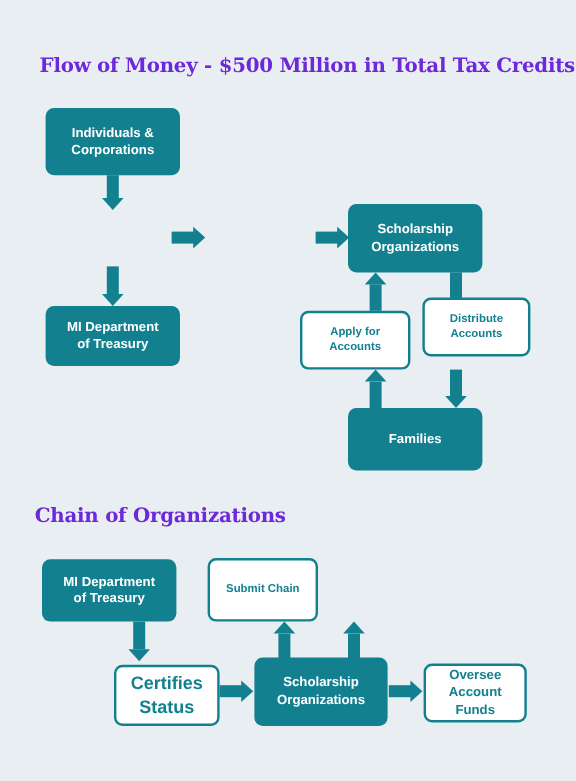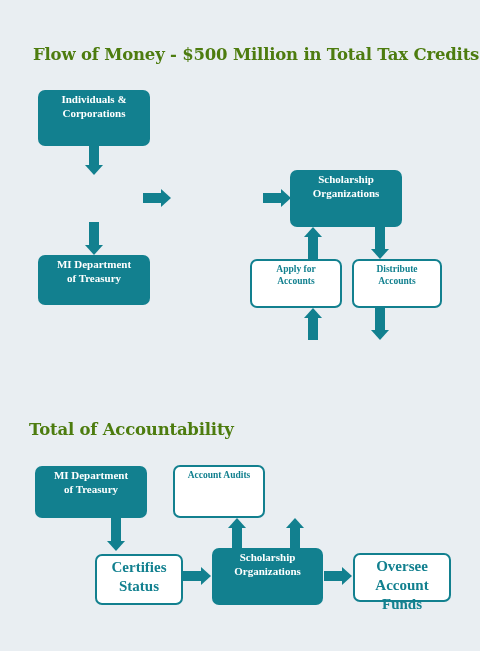--- a/index.html
+++ b/index.html
@@ -14,45 +14,45 @@
     overflow: hidden;
     position: relative;
   }
   #canvas {
     position: relative;
     width: 480px;
     height: 651px;
   }
   .heading {
     position: absolute;
-    color: #4d7c0f;
+    color: #6d28d9;
     font-family: "DejaVu Serif", serif;
     font-weight: bold;
     letter-spacing: -0.2px;
     white-space: nowrap;
   }
   #heading-flow {
     left: 33px;
     top: 45px;
     font-size: 16.5px;
   }
   #heading-chain {
     left: 29px;
     top: 420px;
     font-size: 16.5px;
   }
   .node {
     position: absolute;
     box-sizing: border-box;
     display: flex;
-    align-items: flex-start;
+    align-items: center;
     justify-content: center;
     text-align: center;
     border-radius: 7px;
-    font-family: Liberation Serif, serif;
+    font-family: Liberation Sans, sans-serif;
     font-weight: bold;
     line-height: 1.28;
     padding: 2px 4px;
   }
   .node.filled {
     background: #12808f;
     color: #ffffff;
     border: none;
   }
   .node.outline {
@@ -141,43 +141,46 @@
 
   <div class="arrow up" style="left:304px; top:227px; width:18px; height:32px;">
     <div class="stem" style="left:4px; top:10px; width:10px; height:22px;"></div>
     <div class="head" style="left:0; top:0;"></div>
   </div>
 
   <div class="node outline" style="left:250px; top:259px; width:92px; height:49px; font-size:9.5px;">
     <span class="label">Apply for<br>Accounts</span>
   </div>
 
-  <div class="node outline" style="left:352px; top:259px; width:90px; height:49px; font-size:9.5px;">
+  <div class="node outline" style="left:352px; top:248px; width:90px; height:49px; font-size:9.5px;">
     <span class="label">Distribute<br>Accounts</span>
   </div>
 
   <div class="arrow down" style="left:371px; top:308px; width:18px; height:32px;">
     <div class="stem" style="left:4px; top:0; width:10px; height:22px;"></div>
     <div class="head" style="left:0; top:22px;"></div>
   </div>
 
   <div class="arrow up" style="left:304px; top:308px; width:18px; height:32px;">
     <div class="stem" style="left:4px; top:10px; width:10px; height:22px;"></div>
     <div class="head" style="left:0; top:0;"></div>
   </div>
 
-
-  <div class="heading" id="heading-chain">Total of Accountability</div>
+  <div class="node filled" style="left:290px; top:340px; width:112px; height:52px; font-size:11px;">
+    <span class="label">Families</span>
+  </div>
+
+  <div class="heading" id="heading-chain">Chain of Organizations</div>
 
   <div class="node filled" style="left:35px; top:466px; width:112px; height:52px; font-size:11px;">
     <span class="label">MI Department<br>of Treasury</span>
   </div>
 
   <div class="node outline" style="left:173px; top:465px; width:92px; height:53px; font-size:9.5px;">
-    <span class="label">Account Audits</span>
+    <span class="label">Submit Chain</span>
   </div>
 
 
   <div class="arrow down" style="left:107px; top:518px; width:18px; height:33px;">
     <div class="stem" style="left:4px; top:0; width:10px; height:23px;"></div>
     <div class="head" style="left:0; top:23px;"></div>
   </div>
 
   <div class="node outline" style="left:95px; top:554px; width:88px; height:51px; font-size:15px;">
     <span class="label">Certifies<br>Status</span>
@@ -200,17 +203,17 @@
 
   <div class="node filled" style="left:212px; top:548px; width:111px; height:57px; font-size:11px;">
     <span class="label">Scholarship<br>Organizations</span>
   </div>
 
   <div class="arrow right" style="left:324px; top:567px; width:28px; height:18px;">
     <div class="stem" style="left:0; top:4px; width:19px; height:10px;"></div>
     <div class="head" style="left:18px; top:0;"></div>
   </div>
 
-  <div class="node outline" style="left:353px; top:553px; width:98px; height:49px; font-size:15px;">
+  <div class="node outline" style="left:353px; top:553px; width:86px; height:49px; font-size:11px;">
     <span class="label">Oversee<br>Account Funds</span>
   </div>
 
 </div>
 
 </body></html>

